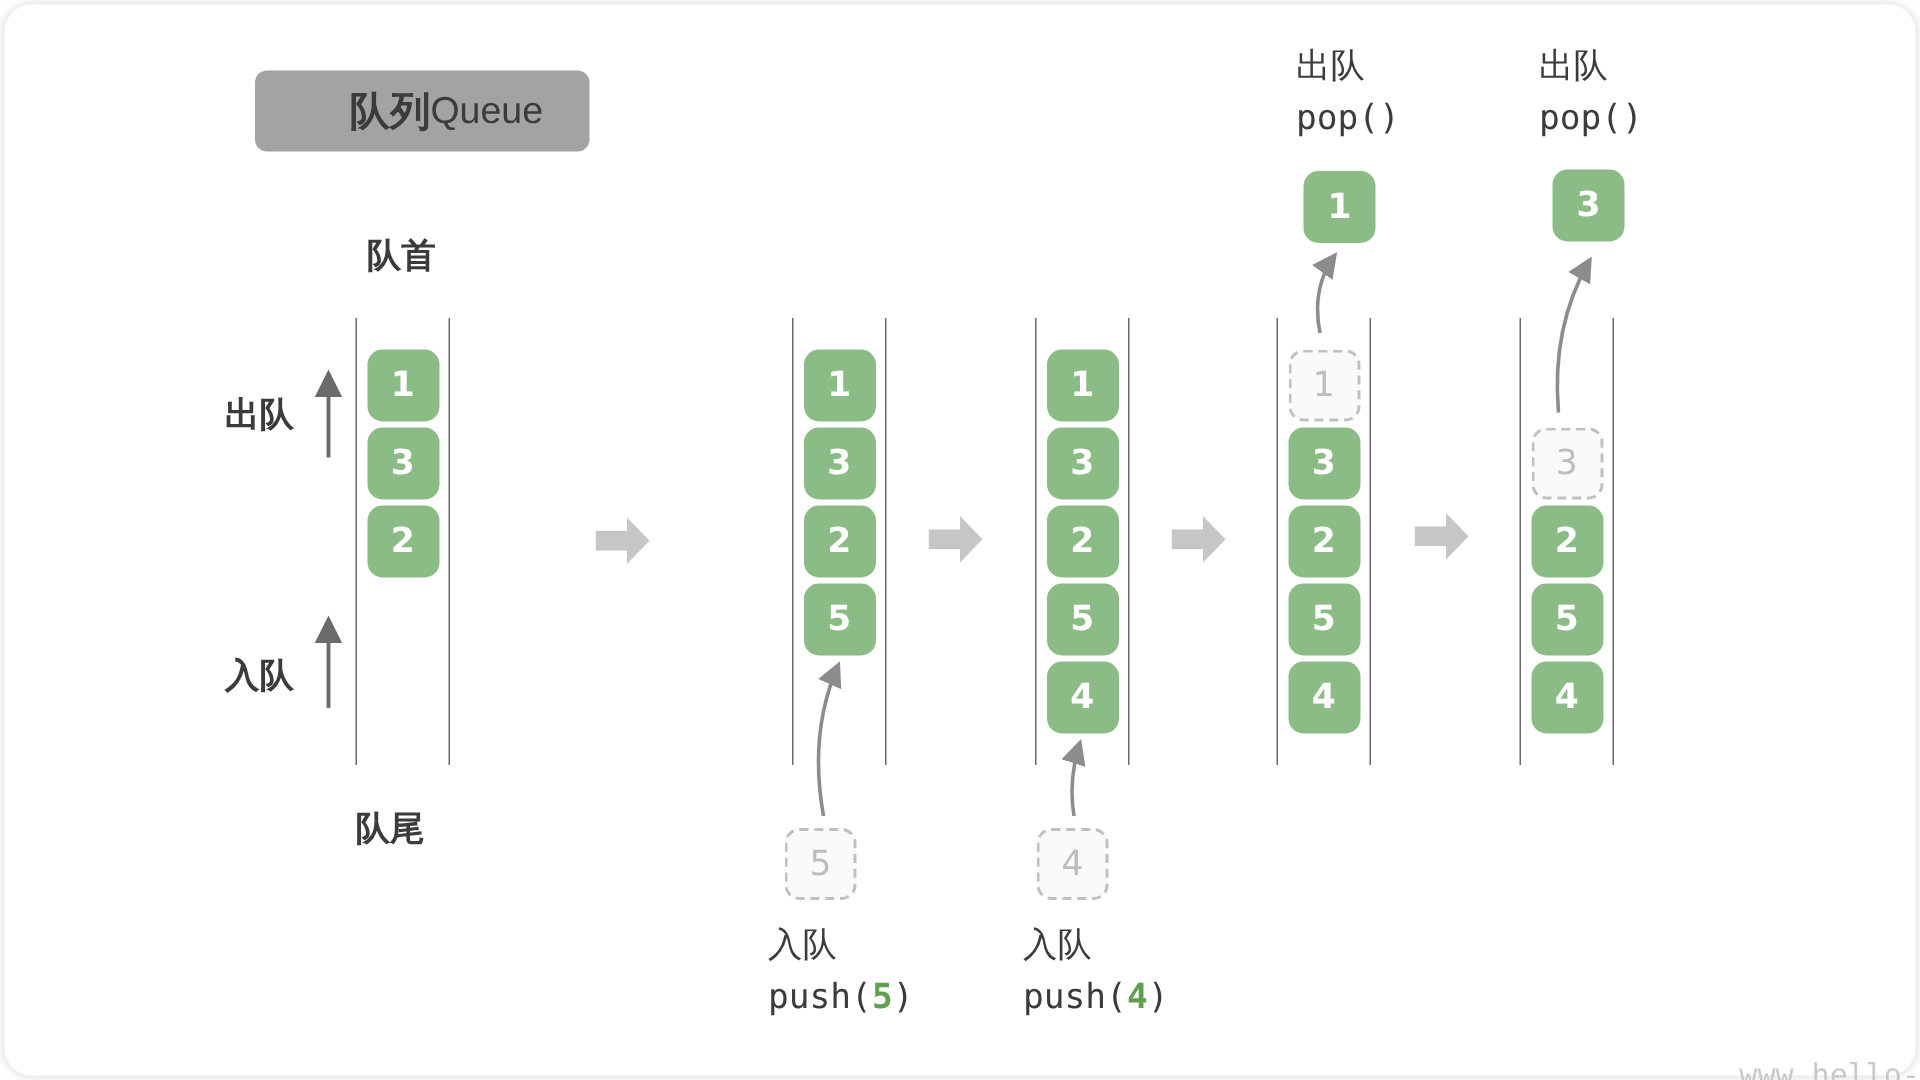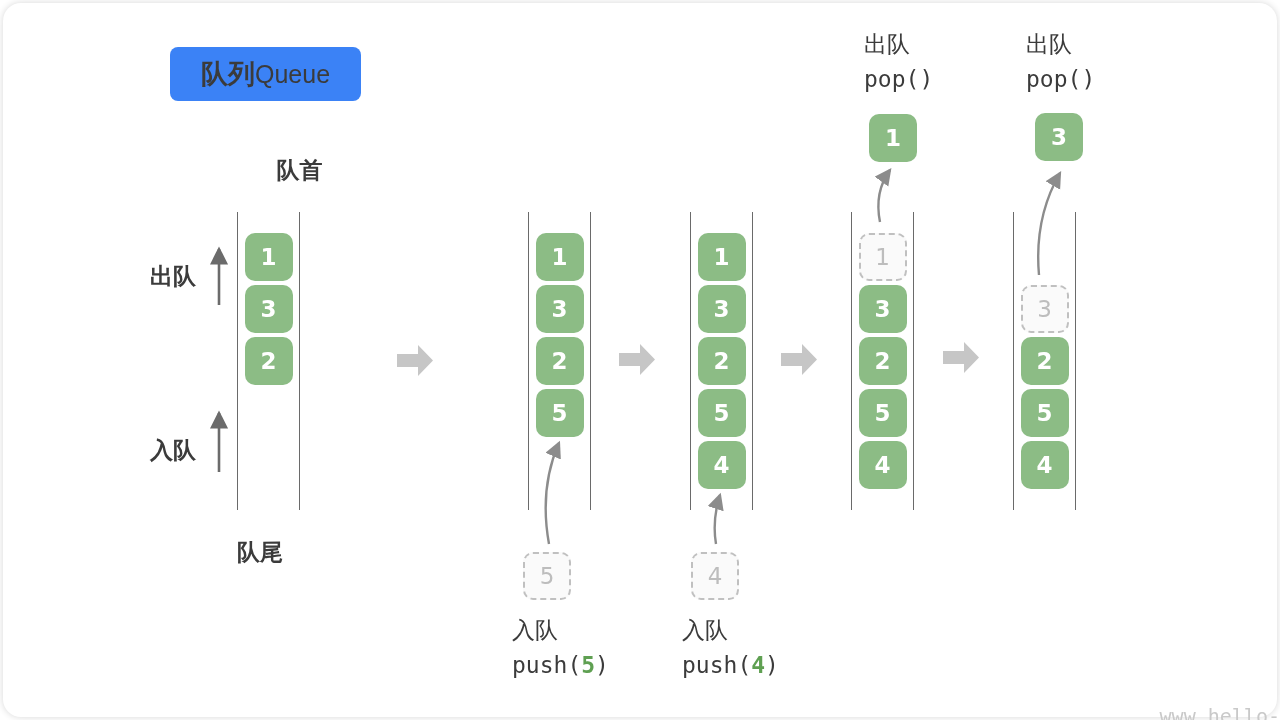--- a/index.html
+++ b/index.html
@@ -9,22 +9,22 @@
     font-family:"DejaVu Sans",sans-serif;color:#3b3b3b;
   }
   .card{
     position:absolute;inset:3px;border-radius:18px;background:#ffffff;
     box-shadow:0 0 7px rgba(0,0,0,0.16);
   }
 
   
   .title-badge{
     position:absolute;left:170px;top:47px;width:191px;height:54px;
-    background:#3b82f6;border-radius:8px;
-    display:flex;align-items:center;justify-content:center;gap:0;
+    background:#a3a3a3;border-radius:8px;
+    display:flex;align-items:center;justify-content:center;gap:0;padding-left:32px;
   }
   .title-badge .zh{font-size:27px;font-weight:bold;color:#3b3b3b;}
   .title-badge .en{font-size:25px;font-family:Liberation Sans, sans-serif;color:#3b3b3b;}
 
   
   .queue{
     position:absolute;top:212px;height:298px;width:61px;
     border-left:1.6px solid #6a6a6a;border-right:1.6px solid #6a6a6a;
   }
   .q1{left:237px;} .q2{left:528px;} .q3{left:690px;} .q4{left:851px;} .q5{left:1013px;}
@@ -43,21 +43,21 @@
 
   
   .floating{position:absolute;transform:none;left:auto;}
   .popped-1{left:869px;top:114px;}
   .popped-3{left:1035px;top:113px;}
   .staged-5{left:523px;top:552px;}
   .staged-4{left:691px;top:552px;}
 
   
   .side-label{position:absolute;font-size:23px;font-weight:bold;color:#3b3b3b;}
-  .lbl-front{left:237px;top:155px;width:61px;text-align:center;margin-left:32px;}
+  .lbl-front{left:237px;top:155px;width:61px;text-align:center;}
   .lbl-rear{left:237px;top:537px;width:61px;text-align:left;}
   .lbl-dequeue{left:150px;top:261px;}
   .lbl-enqueue{left:150px;top:435px;}
 
   
   .op-label{position:absolute;font-size:23px;line-height:35px;color:#3b3b3b;}
   .op-label .code{font-family:"DejaVu Sans Mono",monospace;font-size:23px;text-align:right;}
   .op-label .arg{color:#5FA052;font-weight:bold;}
   .op-pop-a{left:864px;top:27px;}
   .op-pop-b{left:1026px;top:27px;}

